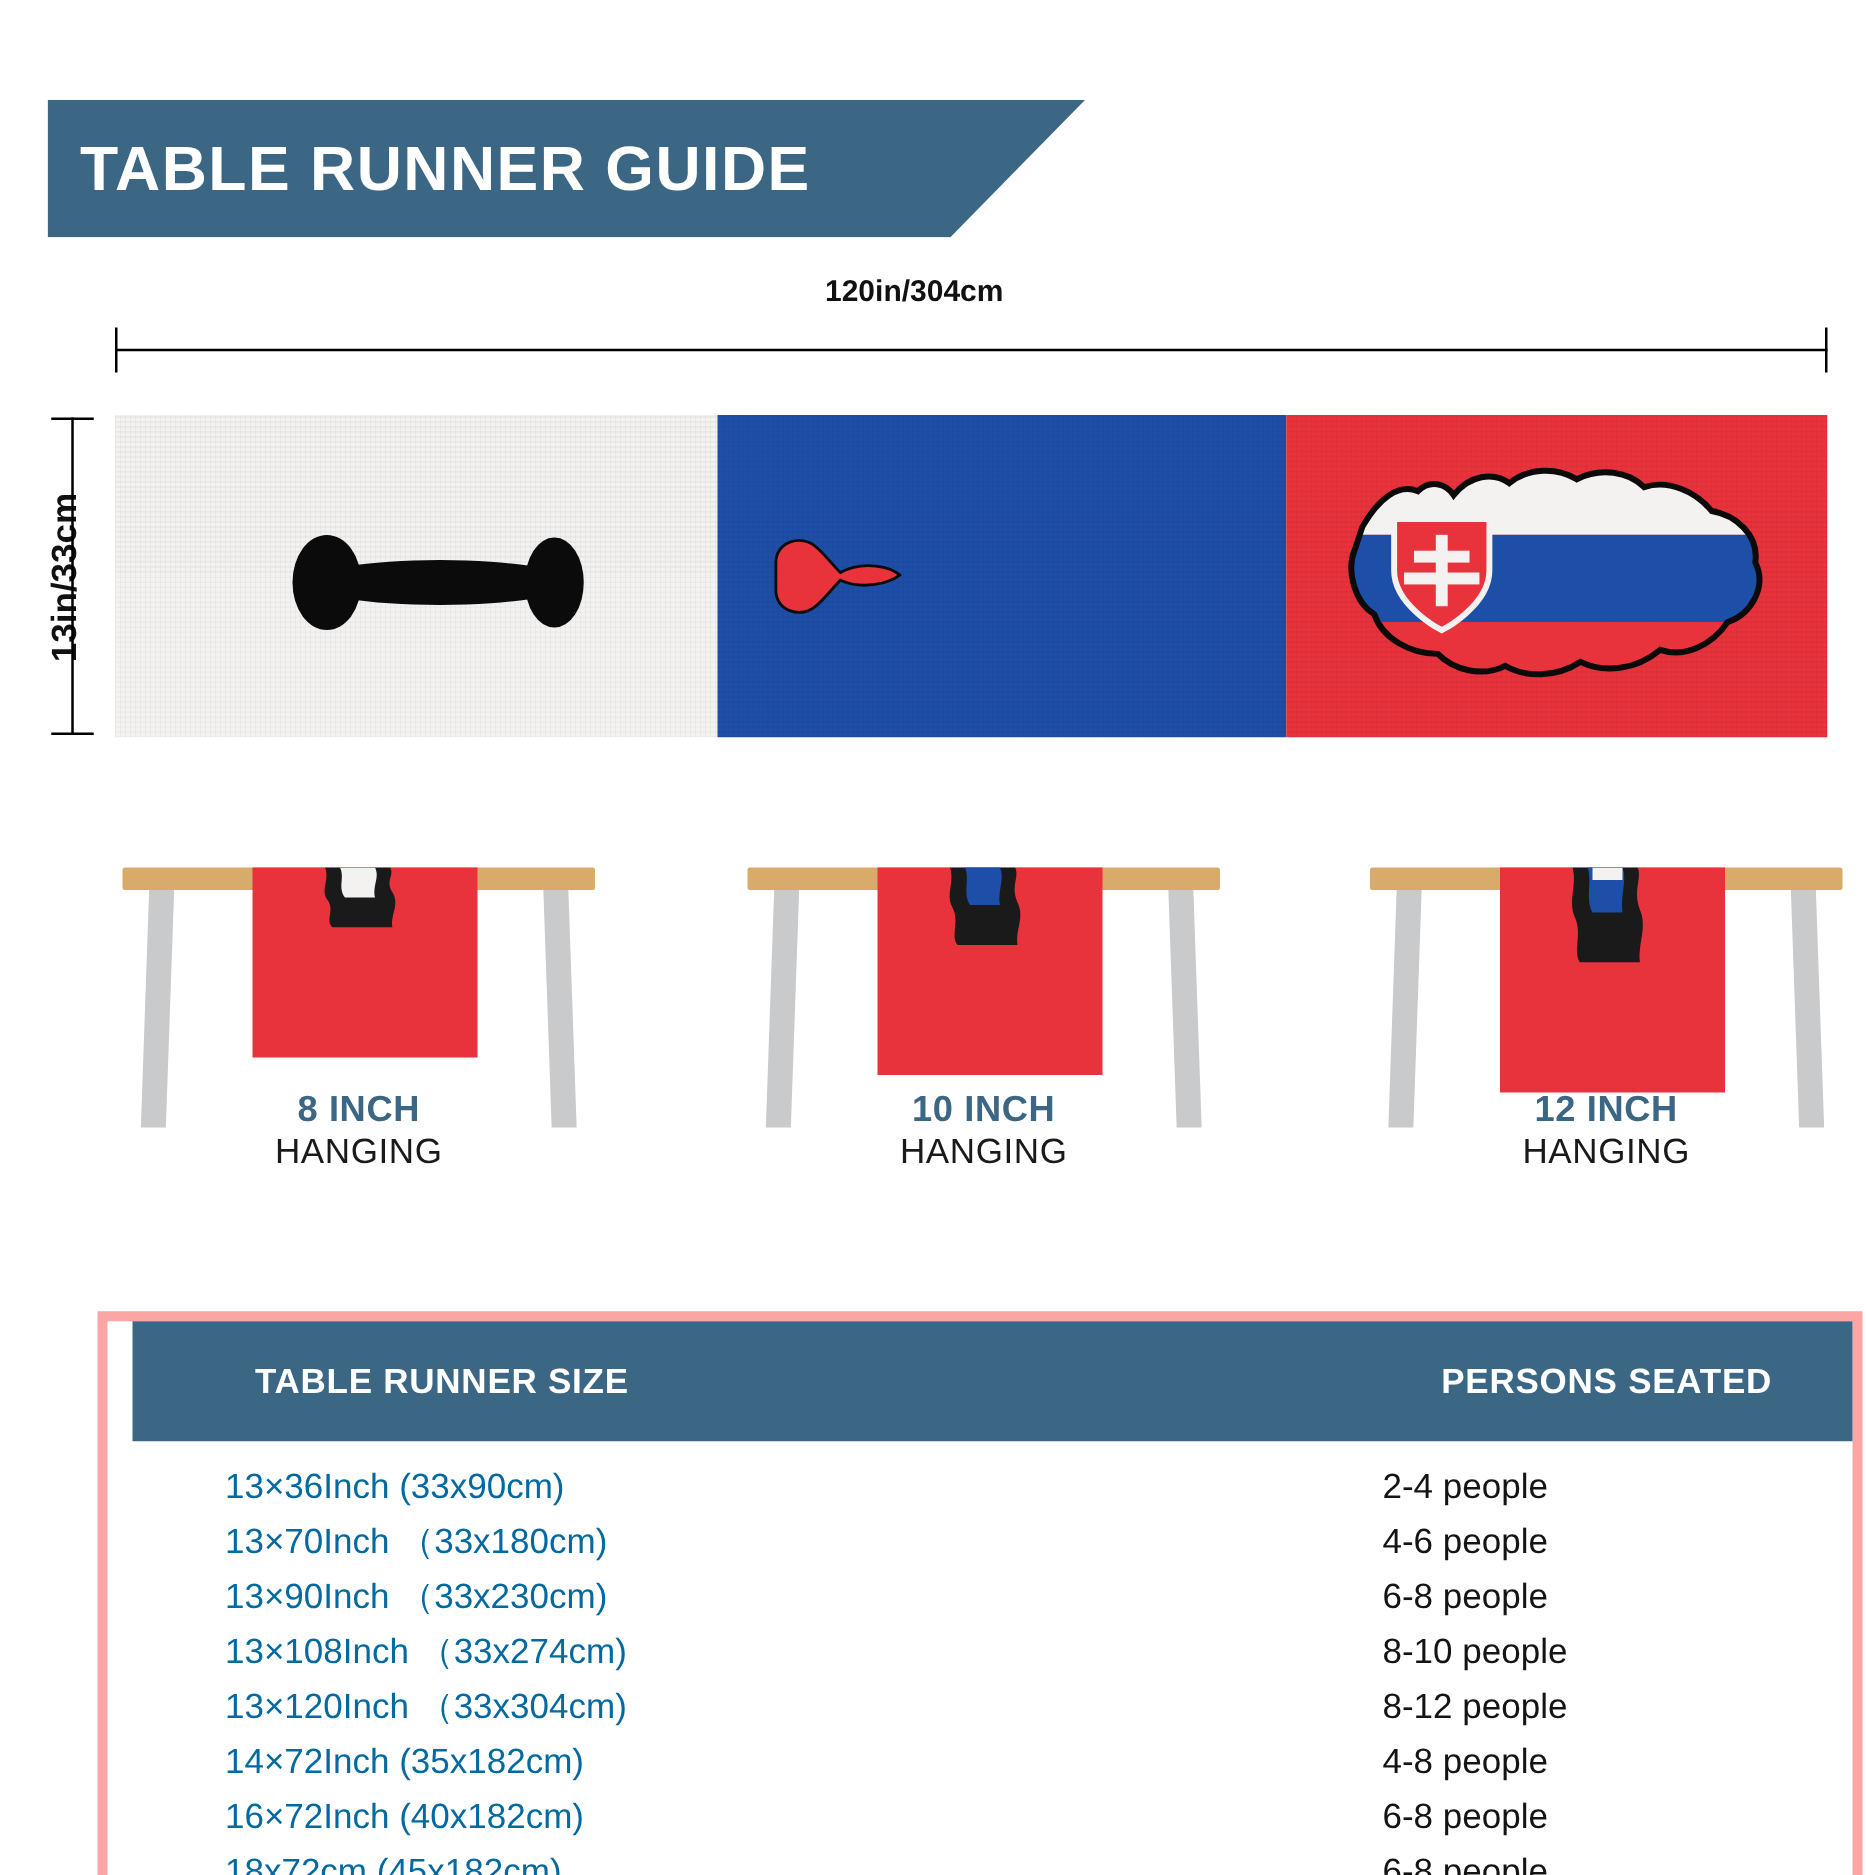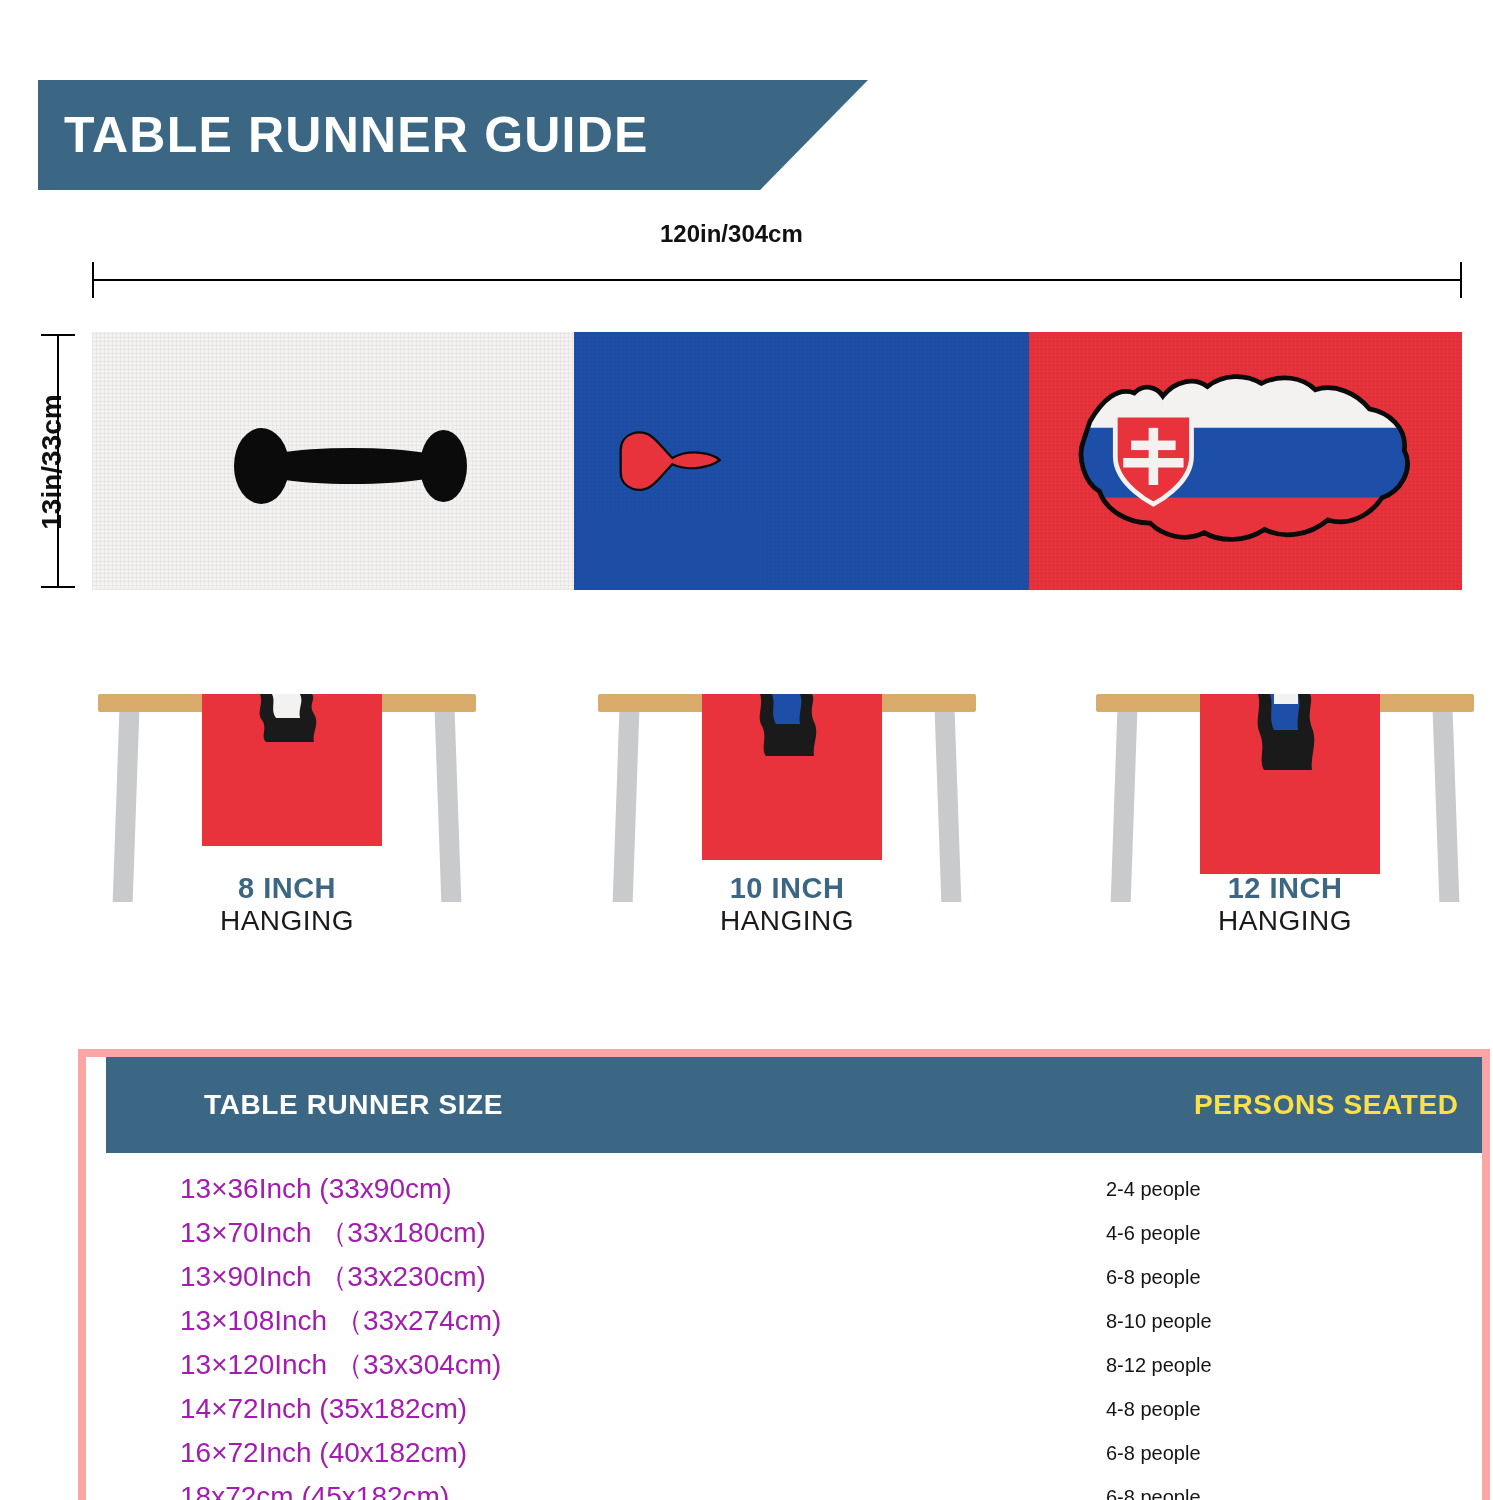--- a/index.html
+++ b/index.html
@@ -282,44 +282,44 @@
   .head-col-1 {
     position: absolute;
     left: 98px;
     color: #ffffff;
     font-size: 28px;
     font-weight: bold;
     letter-spacing: 0.6px;
   }
   .head-col-2 {
     position: absolute;
-    left: 1088px;
-    color: #fde047;
+    left: 1047px;
+    color: #ffffff;
     font-size: 28px;
     font-weight: bold;
     letter-spacing: 0.6px;
   }
   .size-rows {
     padding-top: 14px;
   }
   .size-row {
     display: flex;
     align-items: center;
     height: 44px;
   }
   .size-col-1 {
     width: 1000px;
     padding-left: 74px;
     box-sizing: border-box;
     font-size: 28px;
-    color: #a21caf;
+    color: #0369a1;
     white-space: nowrap;
   }
   .size-col-2 {
-    font-size: 20px;
+    font-size: 28px;
     color: #141414;
     white-space: nowrap;
   }
 </style>
 </head>
 <body>
 
 <div class="page">
 
   <div class="header-banner">

